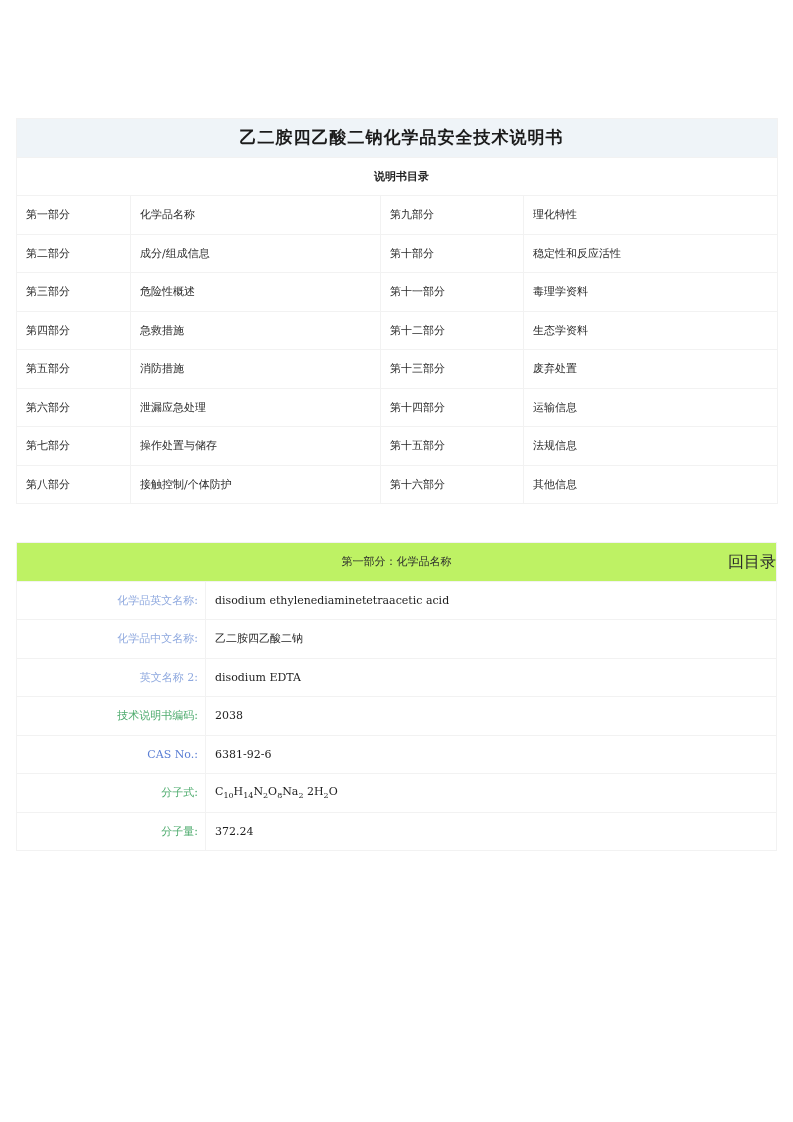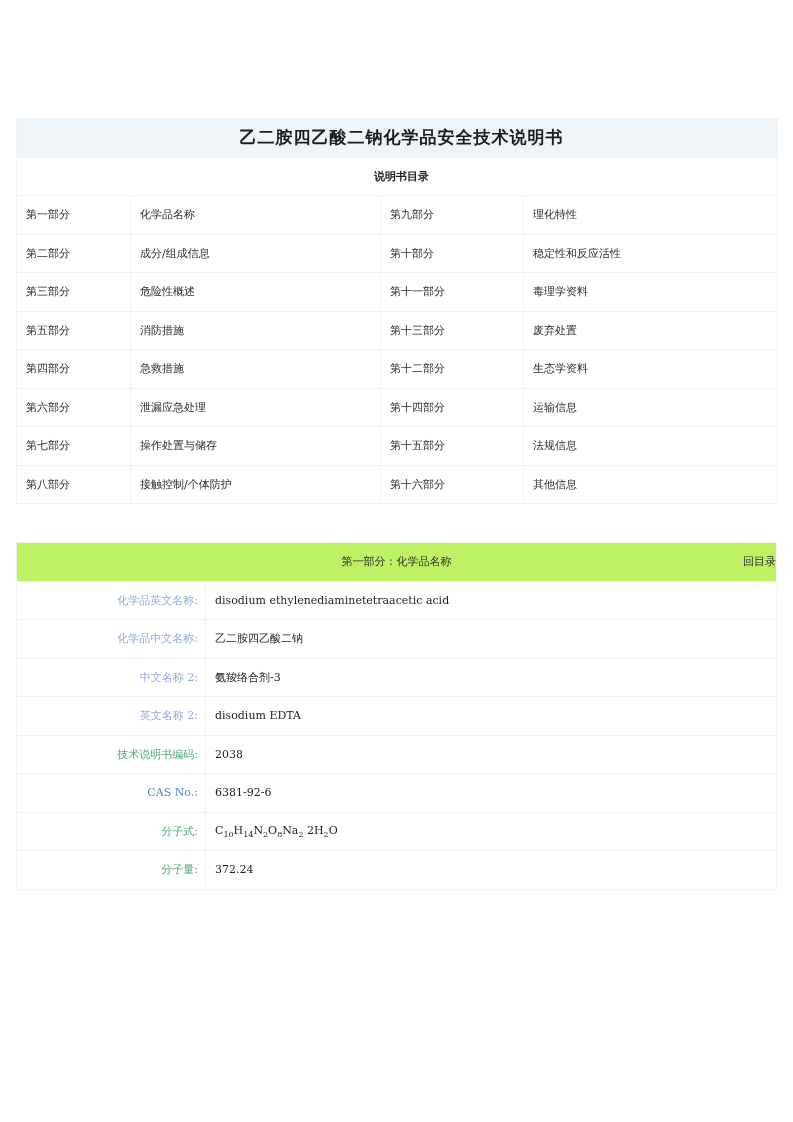--- a/index.html
+++ b/index.html
@@ -97,21 +97,21 @@
     text-align: center;
     font-family: "DejaVu Serif", serif;
     font-size: 11px;
     color: #2b2b2b;
   }
   .sec-head-back {
     position: absolute;
     right: 0;
     top: 0;
     font-family: "DejaVu Serif", serif;
-    font-size: 11px;
+    font-size: 16px;
     color: #2b2b2b;
     cursor: pointer;
   }
 
   
   .kv td {
     height: 37.5px;
     padding: 0;
     font-size: 11px;
   }
@@ -181,30 +181,30 @@
         <td>第十部分</td>
         <td>稳定性和反应活性</td>
       </tr>
       <tr>
         <td>第三部分</td>
         <td>危险性概述</td>
         <td>第十一部分</td>
         <td>毒理学资料</td>
       </tr>
       <tr>
+        <td>第四部分</td>
+        <td>急救措施</td>
+        <td>第十二部分</td>
+        <td>生态学资料</td>
+      </tr>
+      <tr>
         <td>第五部分</td>
         <td>消防措施</td>
         <td>第十三部分</td>
         <td>废弃处置</td>
-      </tr>
-      <tr>
-        <td>第四部分</td>
-        <td>急救措施</td>
-        <td>第十二部分</td>
-        <td>生态学资料</td>
       </tr>
       <tr>
         <td>第六部分</td>
         <td>泄漏应急处理</td>
         <td>第十四部分</td>
         <td>运输信息</td>
       </tr>
       <tr>
         <td>第七部分</td>
         <td>操作处置与储存</td>
@@ -239,24 +239,20 @@
 
       <tr>
         <td class="k blue">化学品英文名称:</td>
         <td class="v">disodium ethylenediaminetetraacetic acid</td>
       </tr>
       <tr>
         <td class="k blue">化学品中文名称:</td>
         <td class="v">乙二胺四乙酸二钠</td>
       </tr>
       <tr>
-        <td class="k blue">中文名称 2:</td>
-        <td class="v">氨羧络合剂-3</td>
-      </tr>
-      <tr>
         <td class="k blue">英文名称 2:</td>
         <td class="v">disodium EDTA</td>
       </tr>
       <tr>
         <td class="k green">技术说明书编码:</td>
         <td class="v">2038</td>
       </tr>
       <tr>
         <td class="k blue2">CAS No.:</td>
         <td class="v">6381-92-6</td>

